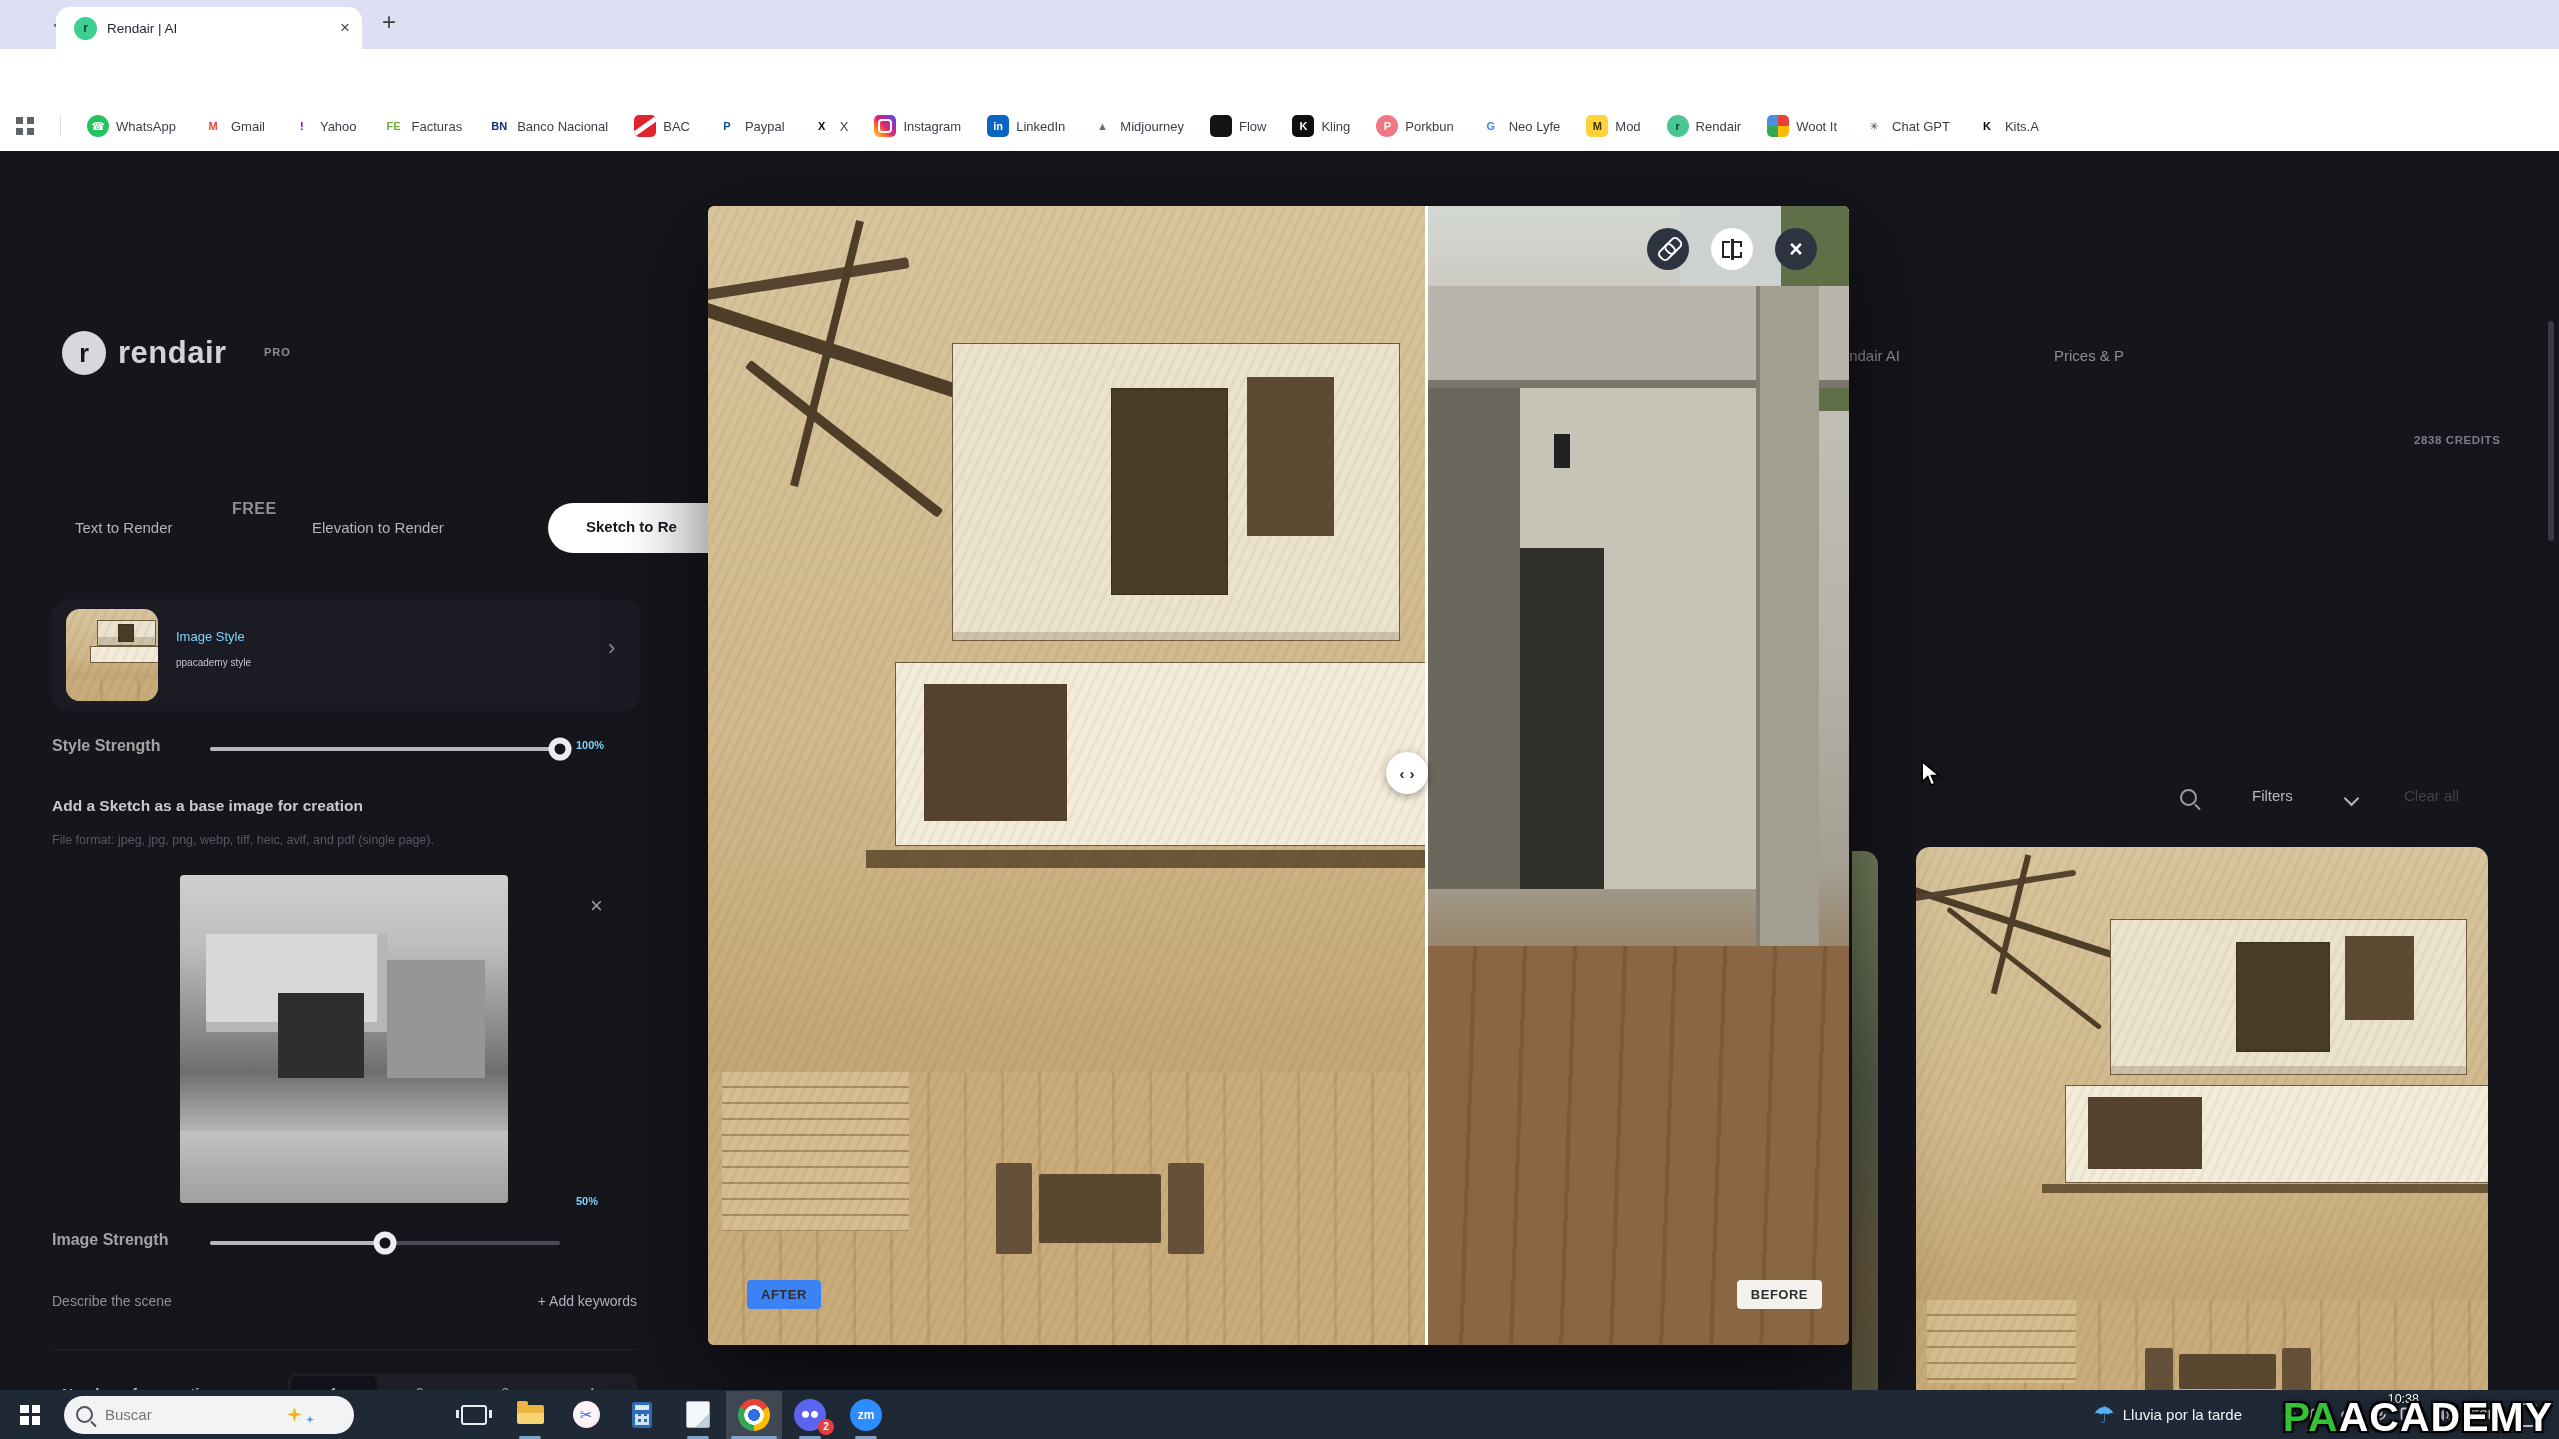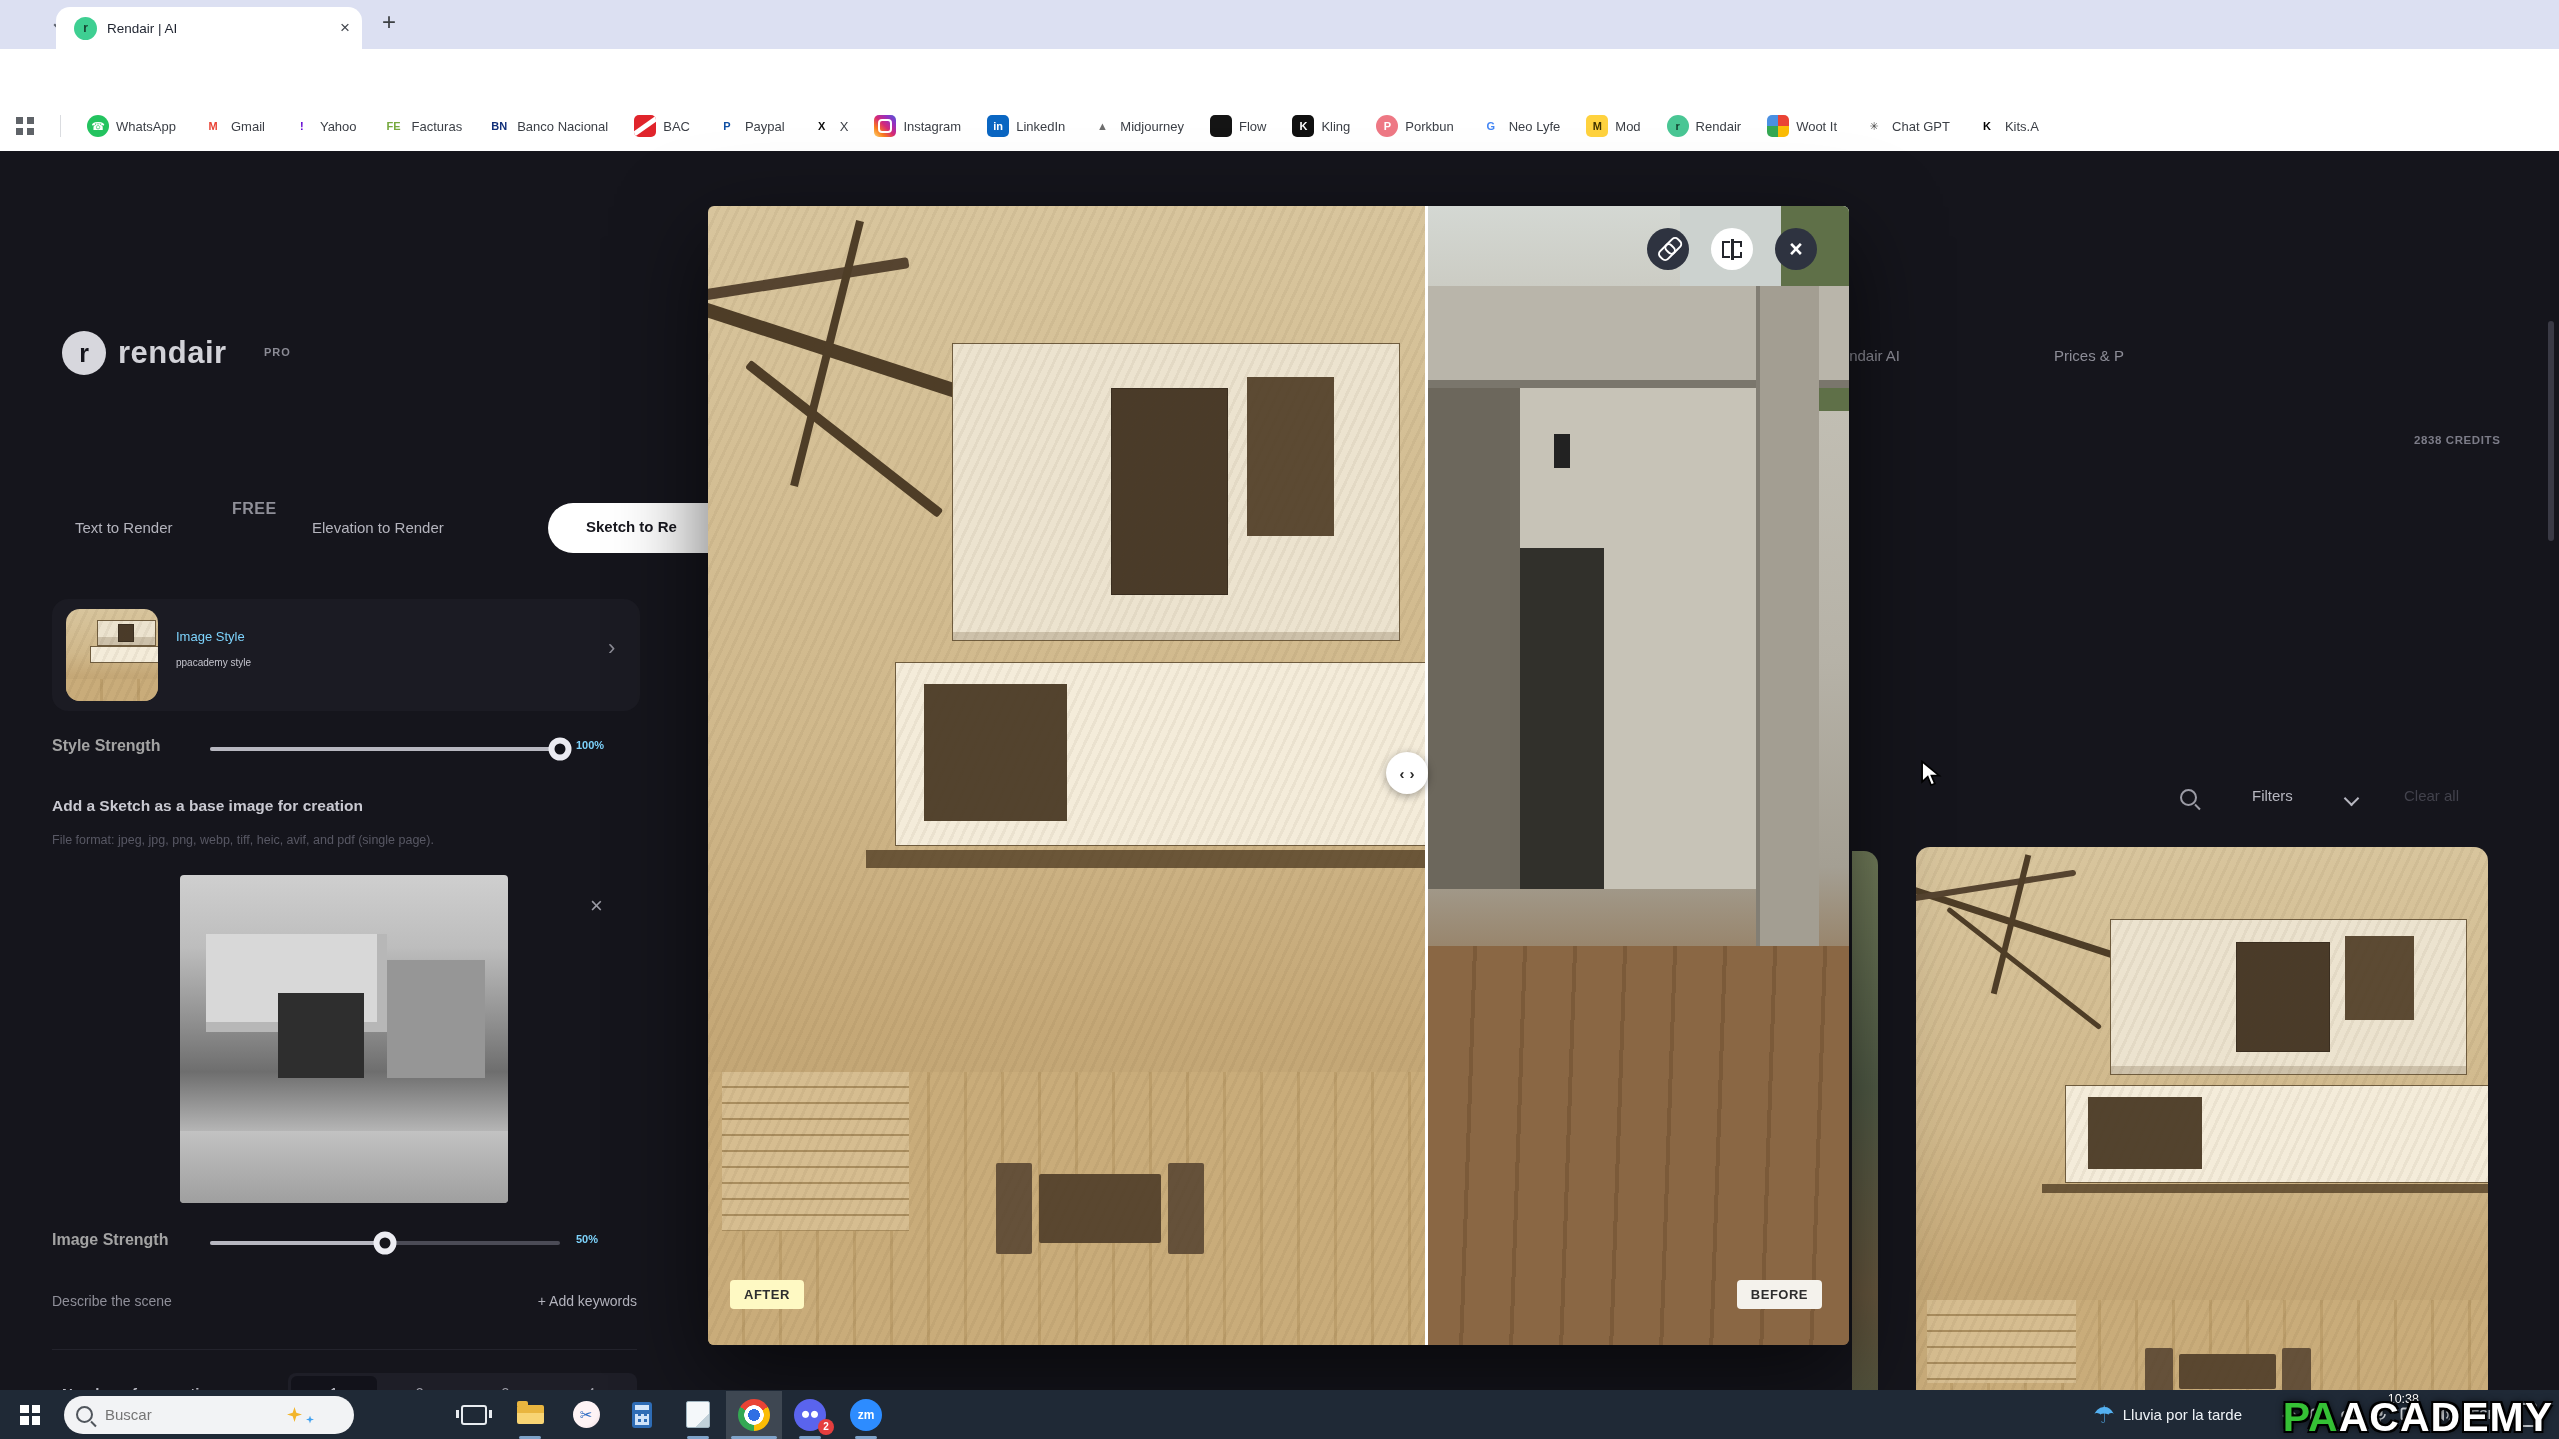--- a/index.html
+++ b/index.html
@@ -99,21 +99,21 @@
   .lnk{position:relative;width:24px;height:18px;transform:rotate(-45deg);}
   .lnk i{position:absolute;top:4px;width:14px;height:9px;border:2.5px solid #fff;border-radius:5px;}
   .lnk i:nth-child(1){left:0;}
   .lnk i:nth-child(2){left:9px;}
   .cmpico{position:relative;width:20px;height:17px;}
   .cmpico::before{content:"";position:absolute;left:0;top:0;width:6px;height:13px;border:2px solid #24262c;border-right:none;}
   .cmpico::after{content:"";position:absolute;right:0;top:0;width:6px;height:13px;border:2px dashed #24262c;border-left:none;}
   .cmpico i{position:absolute;left:9px;top:-2px;width:2.5px;height:21px;background:#24262c;}
   .m-close{font-size:23px;color:#fff;font-weight:600;}
   .cmp-tag{position:absolute;bottom:36px;padding:7px 14px;border-radius:4px;font-size:13px;font-weight:700;letter-spacing:.5px;color:#2e2e2e;}
-  .tag-after{left:22px;background:#fef9c3;}
+  .tag-after{left:39px;background:#3b82f6;}
   .tag-before{right:27px;background:#f4f2ec;}
 
   
   .sketch-scene{position:relative;width:100%;height:100%;background:linear-gradient(180deg,#d8c59d 0%,#d0b88b 48%,#c5a877 72%,#bda170 100%);overflow:hidden;}
   .sketch-scene i{position:absolute;}
   .ss-b1{left:-4%;top:12%;width:42%;height:1.2%;background:#4e3d27;transform:rotate(18deg);border-radius:3px;}
   .ss-b2{left:-2%;top:6%;width:30%;height:1%;background:#564430;transform:rotate(-9deg);border-radius:3px;}
   .ss-b3{left:2%;top:20%;width:34%;height:.9%;background:#4e3d27;transform:rotate(38deg);border-radius:3px;}
   .ss-b4{left:16%;top:1%;width:1.1%;height:24%;background:#4e3d27;transform:rotate(14deg);}
   .ss-blockA{left:34%;top:12%;width:62%;height:26%;background:#ece3cf;border:1px solid #6f5c3e;box-shadow:inset 0 -8px 0 rgba(110,90,60,.25);}
@@ -404,21 +404,21 @@
           <i class="pg-drive"></i>
       </div>
     </div>
     <div class="abs upload-x">×</div>
 
     <div class="abs row-label" style="left:52px;top:1080px;">Image Strength</div>
     <div class="abs slider" style="left:210px;top:1090px;width:350px;">
       <div class="fill" style="width: 50%;"></div>
       <div class="knob" style="left: 50%;"></div>
     </div>
-    <div class="abs row-value" style="left:576px;top:1082px;">50%</div>
+    <div class="abs row-value" style="left:576px;top:1044px;">50%</div>
 
     <div class="abs describe">Describe the scene</div>
     <div class="abs addkw">+ Add keywords</div>
     <div class="abs desc-line"></div>
 
     <div class="abs gen-label">Number of generations</div>
     <div class="abs gen-strip">
   <div class="gen-opt sel">1</div>
 
   <div class="gen-opt">2</div>

